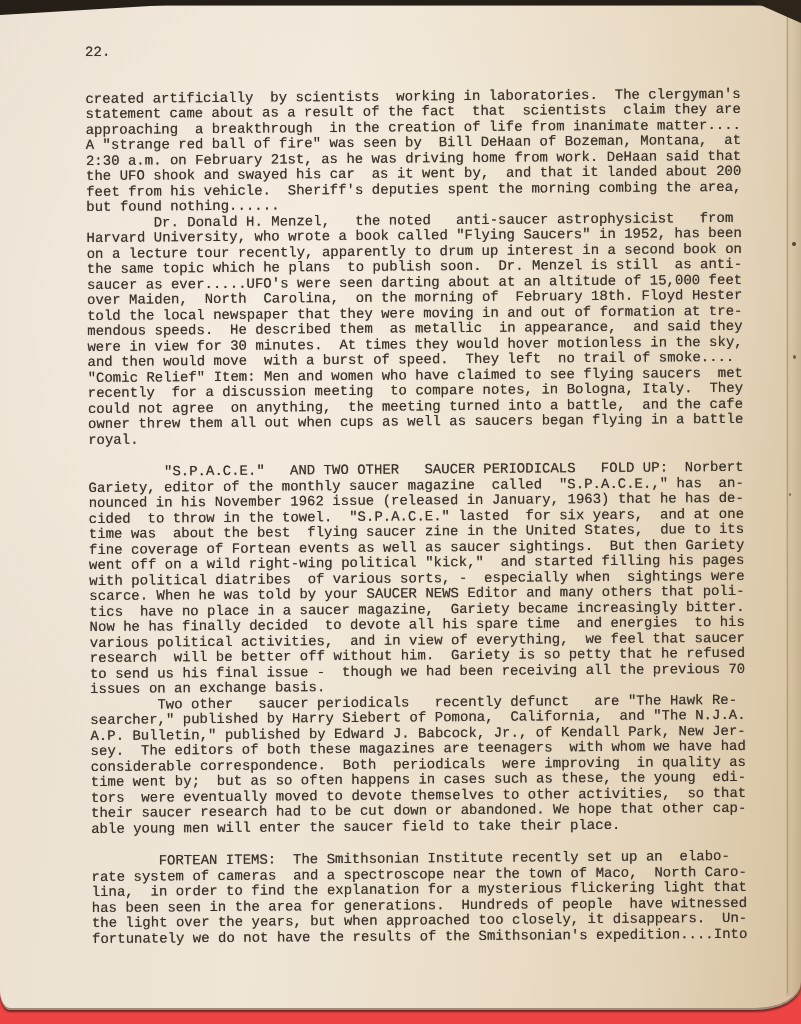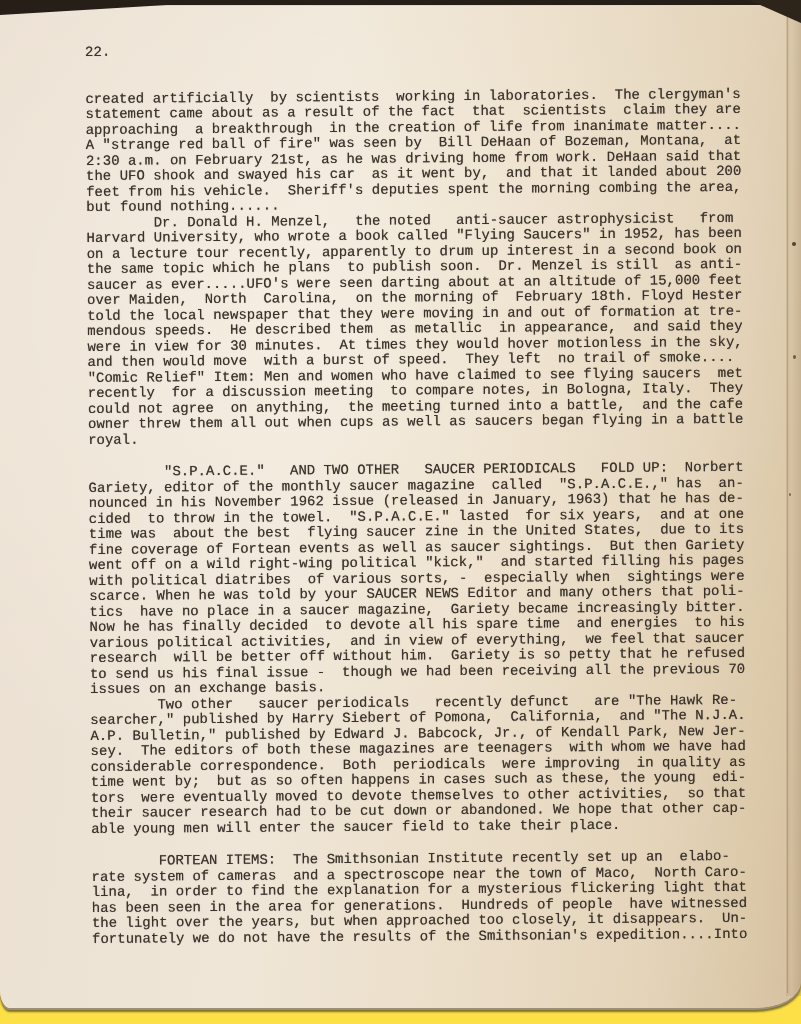--- a/index.html
+++ b/index.html
@@ -52,21 +52,21 @@
   }
   .pagenum { margin:0 0 31px 0; white-space:pre; }
   pre.para {
     margin:0; padding:0; font:inherit; white-space:pre; letter-spacing:0;
   }
   pre.para.section { margin-top:17px; }
 </style>
 </head>
 <body>
 
-<div class="scan" style="background: #fde047;">
+<div class="scan" style="background: #ef4444;">
   <div class="strip-top"></div>
   <div class="paper"></div>
   <div class="edge-col"></div>
   <div class="edge-line"></div>
   <div class="wedge-tl"></div>
   <div class="wedge-tr"></div>
   <div class="speck s1"></div>
   <div class="speck s2"></div>
   <div class="speck s3"></div>
 

